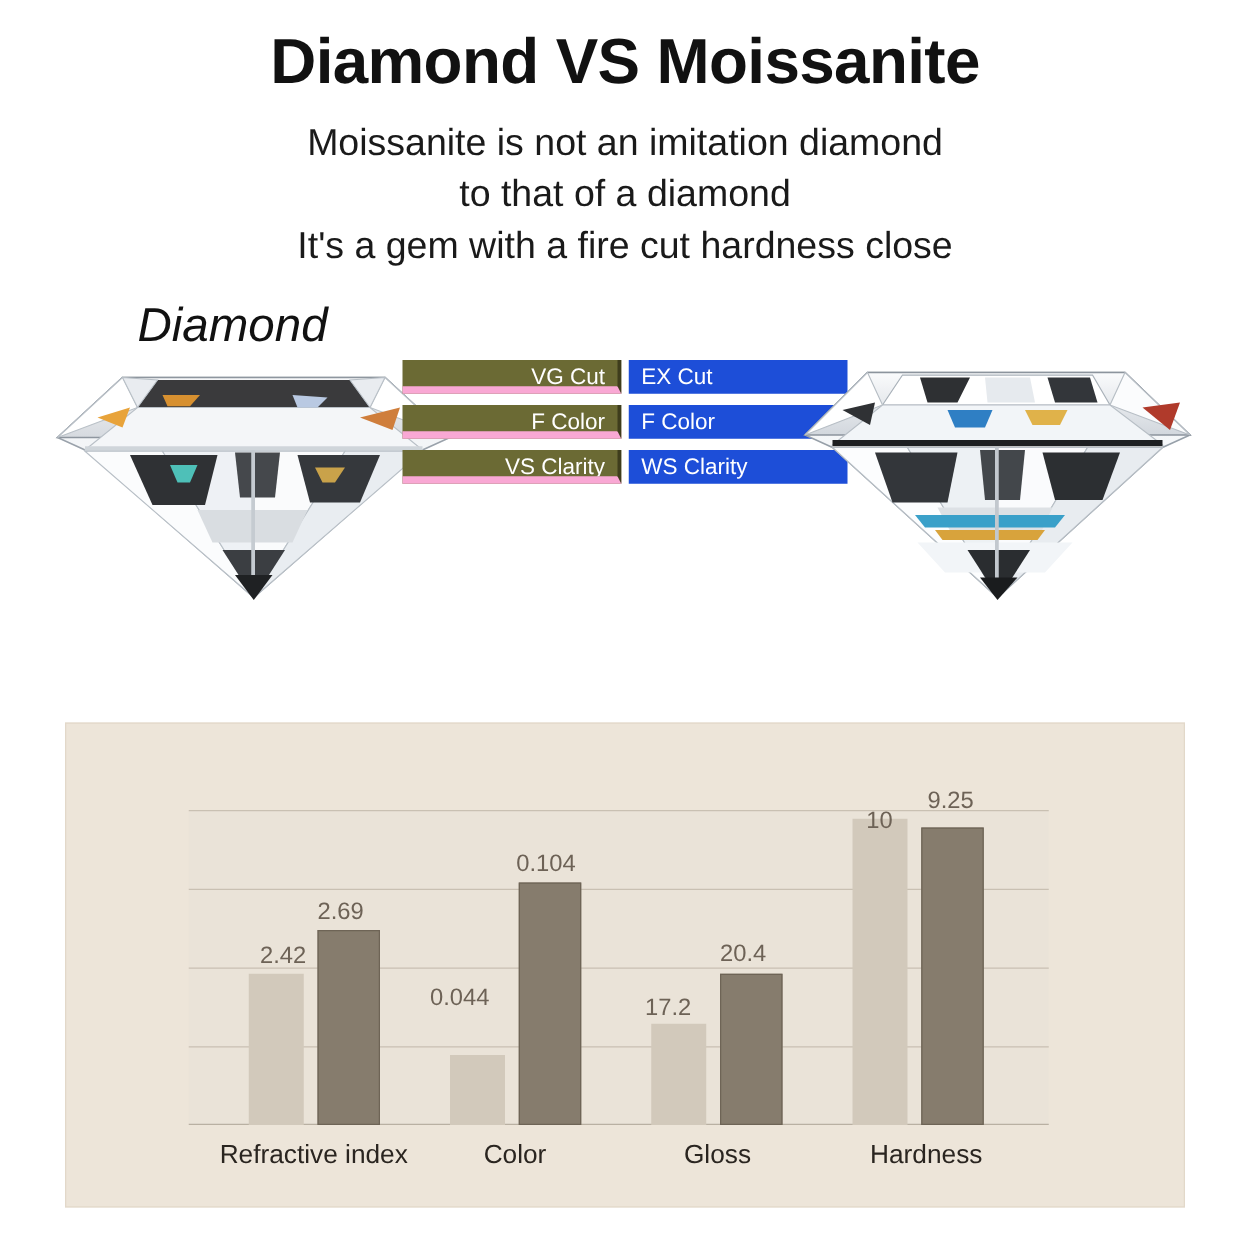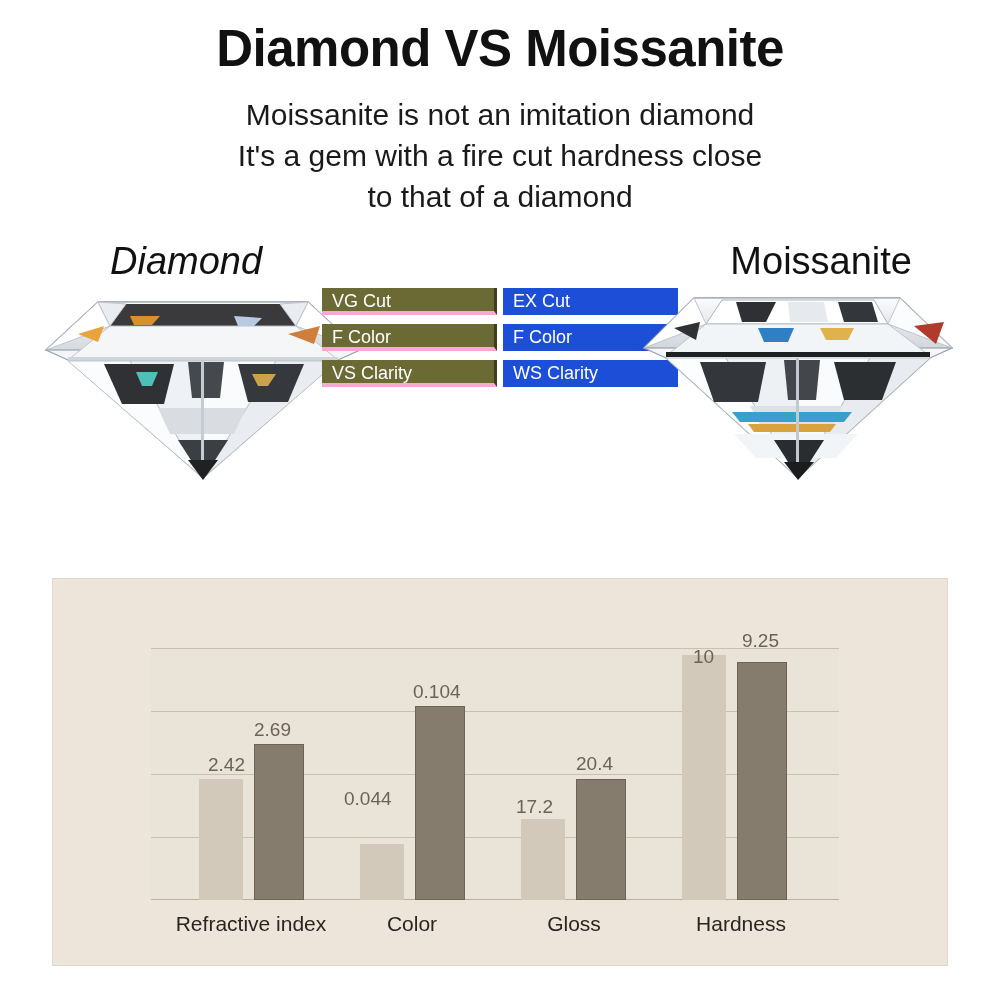--- a/index.html
+++ b/index.html
@@ -45,23 +45,23 @@
 
   .badge {
     height: 27px; line-height: 27px;
     font-size: 18px; color: #ffffff;
     padding: 0 10px;
     white-space: nowrap;
     overflow: hidden;
   }
   .badges.left .badge {
     background: #6b6a34;
-    text-align: left;
+    text-align: right;
     border-right: 3px solid #3e3d1c;
-    border-bottom: 4px solid #f9a8d4;
+    border-bottom: 6px solid #f9a8d4;
     width: 175px;
   }
   .badges.right .badge {
     background: #1d4ed8;
     text-align: left;
     width: 175px;
   }
 
   
   .panel {
@@ -105,29 +105,28 @@
 </style>
 </head>
 <body>
 
 <div class="page">
 
   <div class="header">
     <div class="title">Diamond VS Moissanite</div>
     <div class="subtitle">
       <div>Moissanite is not an imitation diamond</div>
+      <div>to that of a diamond</div>
       <div>It's a gem with a fire cut hardness close</div>
-      <div>to that of a diamond</div>
     </div>
   </div>
 
   <div class="compare">
 
     <div class="gem-name left">Diamond</div>
-    <div class="gem-name right">Moissanite</div>
 
     <div class="gem left">
       <svg width="330" height="200" viewBox="0 0 330 200">
         <defs>
           <linearGradient id="crownL" x1="0" y1="0" x2="0" y2="1">
             <stop offset="0%" stop-color="#f7f8fa"></stop>
               <stop offset="100%" stop-color="#d6dadf"></stop>
           </linearGradient>
           <linearGradient id="pavL" x1="0" y1="0" x2="0" y2="1">
             <stop offset="0%" stop-color="#eef1f4"></stop>

